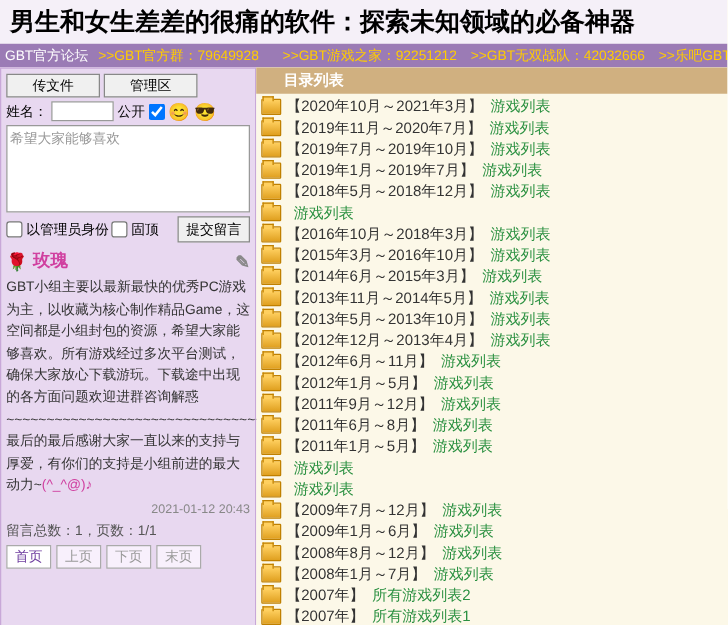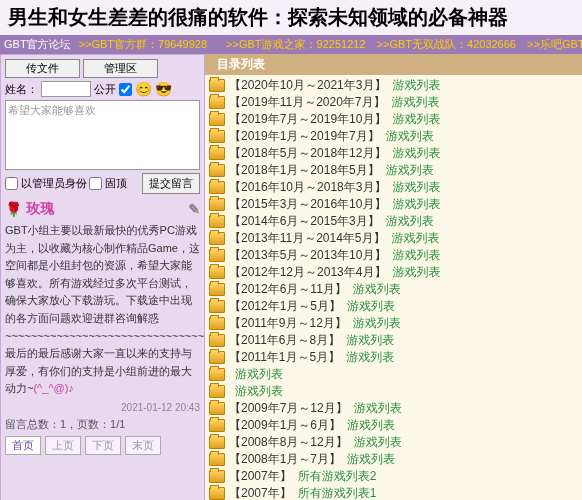--- a/index.html
+++ b/index.html
@@ -21,21 +21,21 @@
 .rose-icon { color: #ff4080; }
 .edit-icon { color: #888; margin-left: auto; }
 .post-text { font-size: 11px; color: #333; line-height: 1.6; }
 .post-link { color: #d040a0; }
 .post-date { text-align: right; color: #888; font-size: 10px; margin-top: 4px; }
 .page-info { font-size: 11px; color: #555; margin: 4px 0; }
 .pager { display: flex; gap: 4px; }
 .pager .btn-box { border: 1px solid #aaa; padding: 1px 6px; font-size: 11px; background: #f8f0fc; color: #999; }
 .pager .btn-box.active { color: #7040a0; background: #fff; text-align: center; }
 .content { flex: 1; background: #fcf8e8; }
-.content-header { background: #d0b080; color: #fff; font-size: 12px; padding: 2px 12px; font-weight: bold; }
+.content-header { background: #d0b080; color: #fff; font-size: 12px; padding: 2px 22px; font-weight: bold; }
 .file-list { padding: 2px 0; }
 .file-row { display: flex; align-items: center; padding: 1px 4px; font-size: 12px; height: 17px; }
 .folder-icon { width: 16px; height: 13px; background: linear-gradient(#ffd060, #e0a020); border: 1px solid #c08000; border-radius: 1px; margin-right: 4px; position: relative; }
 .folder-icon::before { content: ""; position: absolute; top: -3px; left: 0; width: 7px; height: 3px; background: #ffd060; border: 1px solid #c08000; border-bottom: none; }
 .file-label { color: #333; }
 .file-link { color: #2a9040; margin-left: 6px; }
 .emoji { font-size: 14px; }
 </style>
 </head>
 <body>
@@ -113,21 +113,20 @@
           <span class="file-label">【2019年1月～2019年7月】</span>
           <span class="file-link">游戏列表</span>
         </div>
         <div class="file-row">
           <div class="folder-icon"></div>
           <span class="file-label">【2018年5月～2018年12月】</span>
           <span class="file-link">游戏列表</span>
         </div>
         <div class="file-row">
           <div class="folder-icon"></div>
-          <span class="file-label">【2018年1月～2018年5月】</span>
           <span class="file-link">游戏列表</span>
         </div>
         <div class="file-row">
           <div class="folder-icon"></div>
           <span class="file-label">【2016年10月～2018年3月】</span>
           <span class="file-link">游戏列表</span>
         </div>
         <div class="file-row">
           <div class="folder-icon"></div>
           <span class="file-label">【2015年3月～2016年10月】</span>

